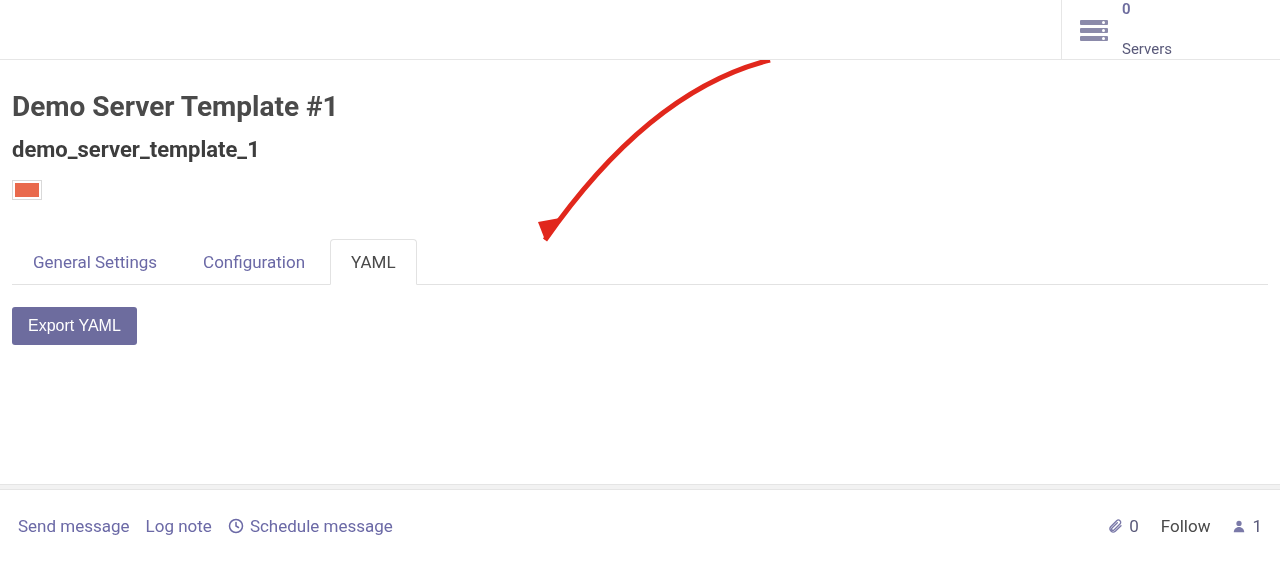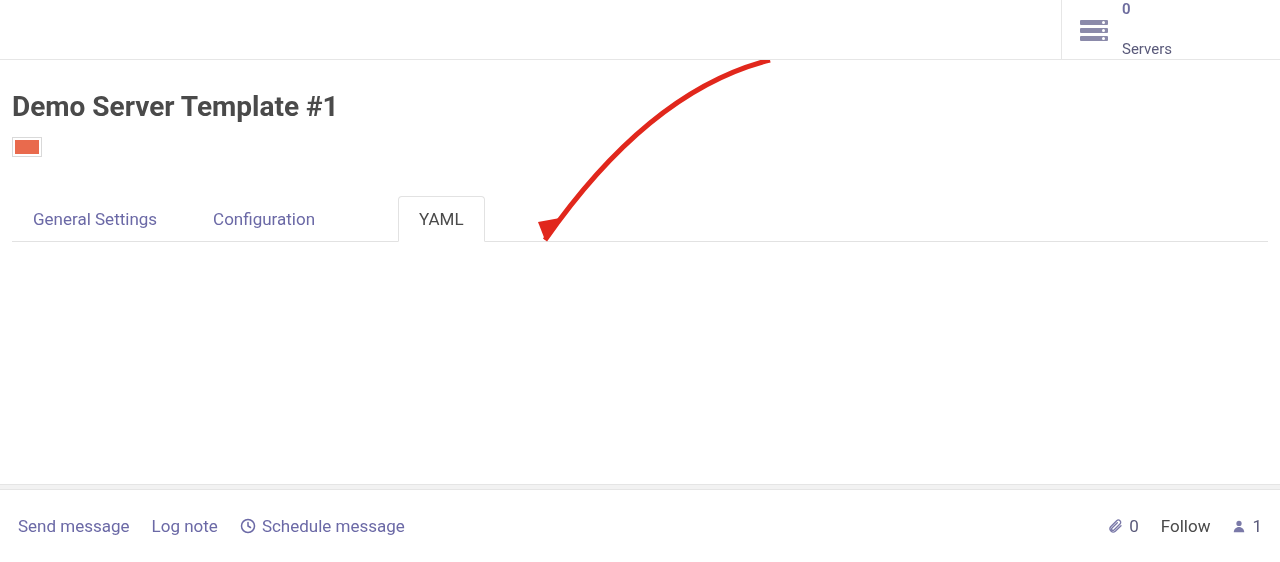--- a/index.html
+++ b/index.html
@@ -93,40 +93,39 @@
     width: 100%;
     height: 100%;
     background: #e96a4d;
   }
 
   
   .tabs {
     margin-top: 34px;
     border-bottom: 1px solid #e2e2e2;
     display: flex;
-    gap: 14px;
+    gap: 4px;
   }
   .tab {
     padding: 12px 20px;
     font-size: 17px;
     color: #6b69a6;
     cursor: pointer;
     border: 1px solid transparent;
     border-bottom: none;
     position: relative;
     top: 1px;
     background: transparent;
   }
   .tab.active {
     color: #4a4a4a;
     border-color: #e2e2e2;
     border-bottom: 1px solid #fff;
     background: #fff;
     border-radius: 4px 4px 0 0;
-    margin-left: 48px;
   }
 
   
   .tab-body {
     padding-top: 22px;
   }
   .btn-primary {
     background: #6d6c9e;
     color: #fff;
     border: none;
@@ -154,21 +153,21 @@
     bottom: 0;
     height: 72px;
     display: flex;
     align-items: center;
     justify-content: space-between;
     padding: 0 18px;
     font-size: 17px;
   }
   .bottom-left {
     display: flex;
-    gap: 22px;
+    gap: 16px;
     align-items: center;
   }
   .bottom-left .link {
     color: #6b69a6;
     cursor: pointer;
   }
   .bottom-left .link.clock {
     display: inline-flex;
     align-items: center;
     gap: 6px;
@@ -212,31 +211,35 @@
     </div>
     <div class="stat-text">
       <div class="stat-count">0</div>
       <div class="stat-label">Servers</div>
     </div>
   </div>
 </div>
 
 <div class="content">
   <h1>Demo Server Template #1</h1>
+  <div class="subtitle">demo_server_template_1</div>
   <div class="color-chip">
     <div class="color-chip-inner" style="background:#e96a4d"></div>
   </div>
 
   
   <div class="tabs">
     <div class="tab">General Settings</div>
     <div class="tab">Configuration</div>
     <div class="tab active">YAML</div>
   </div>
 
+  <div class="tab-body">
+    <button class="btn-primary">Export YAML</button>
+  </div>
 </div>
 
 <svg class="arrow" viewBox="0 0 260 200">
   <path d="M 240 0 Q 120 30 15 180" stroke="#e1271c" stroke-width="5" fill="none"></path>
   <polygon points="15,180 30,158 8,162" fill="#e1271c"></polygon>
 </svg>
 
 <div class="bottom-sep"></div>
 
 <div class="bottombar">

